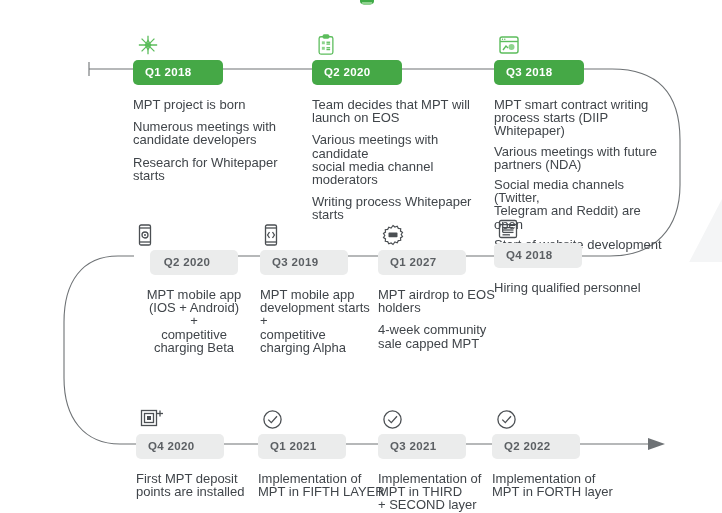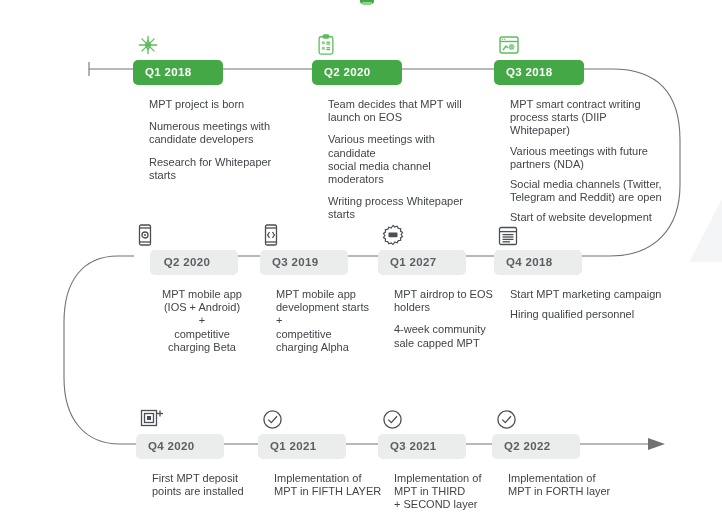--- a/index.html
+++ b/index.html
@@ -65,26 +65,25 @@
     font-weight:700;
     min-width:88px;
   }
 
   .bullets{
     margin-top:13px;
     padding:0;
     list-style:none;
   }
   .bullets li{
-    font-size:11px;
+    font-size:13px;
     line-height:13.2px;
     color:#40454a;
     margin-bottom:9px;
     white-space:pre-line;
-    margin-left:16px;
   }
   .bullets li:last-child{margin-bottom:0;}
   .bullets.tight li{margin-bottom:7px;}
 
   
   .w-row1{width:155px;}
   .w-row1-wide{width:168px;}
   .w-row2{width:120px;}
   .w-row3{width:130px;}
 </style>
@@ -231,34 +230,33 @@
     </div>
     <div class="pill grey">Q1 2027</div>
     <ul class="bullets w-row2">
       <li>MPT airdrop to EOS
 holders</li>
       <li>4-week community
 sale capped MPT</li>
     </ul>
   </div>
 
-  <div class="node" style="left:494px;top:220px;">
+  <div class="node" style="left:494px;top:213px;">
     <div class="icon">
       <svg width="20" height="20" viewBox="0 0 20 20" stroke="#4b4f53" stroke-width="1.3" fill="none">
         <rect x="1.5" y="1.5" width="17" height="17" rx="1.6"></rect>
         <line x1="1.5" y1="5.6" x2="18.5" y2="5.6"></line>
         <line x1="4.5" y1="8.6" x2="15.5" y2="8.6"></line>
         <line x1="4.5" y1="11" x2="15.5" y2="11"></line>
         <line x1="4.5" y1="13.4" x2="15.5" y2="13.4"></line>
         <line x1="4.5" y1="15.8" x2="12" y2="15.8"></line>
       </svg>
     </div>
     <div class="pill grey">Q4  2018</div>
     <ul class="bullets w-row1-wide tight">
-      <li>Start MPT marketing campaign</li>
       <li>Hiring qualified personnel</li>
     </ul>
   </div>
 
   <div class="node" style="left:136px;top:404px;">
     <div class="icon">
       <svg width="24" height="22" viewBox="0 0 24 22" stroke="#4b4f53" stroke-width="1.3" fill="none">
         <rect x="1.5" y="2.5" width="15" height="15"></rect>
         <rect x="4.5" y="5.5" width="9" height="9"></rect>
         <rect x="7" y="8" width="4" height="4" fill="#4b4f53" stroke="none"></rect>

